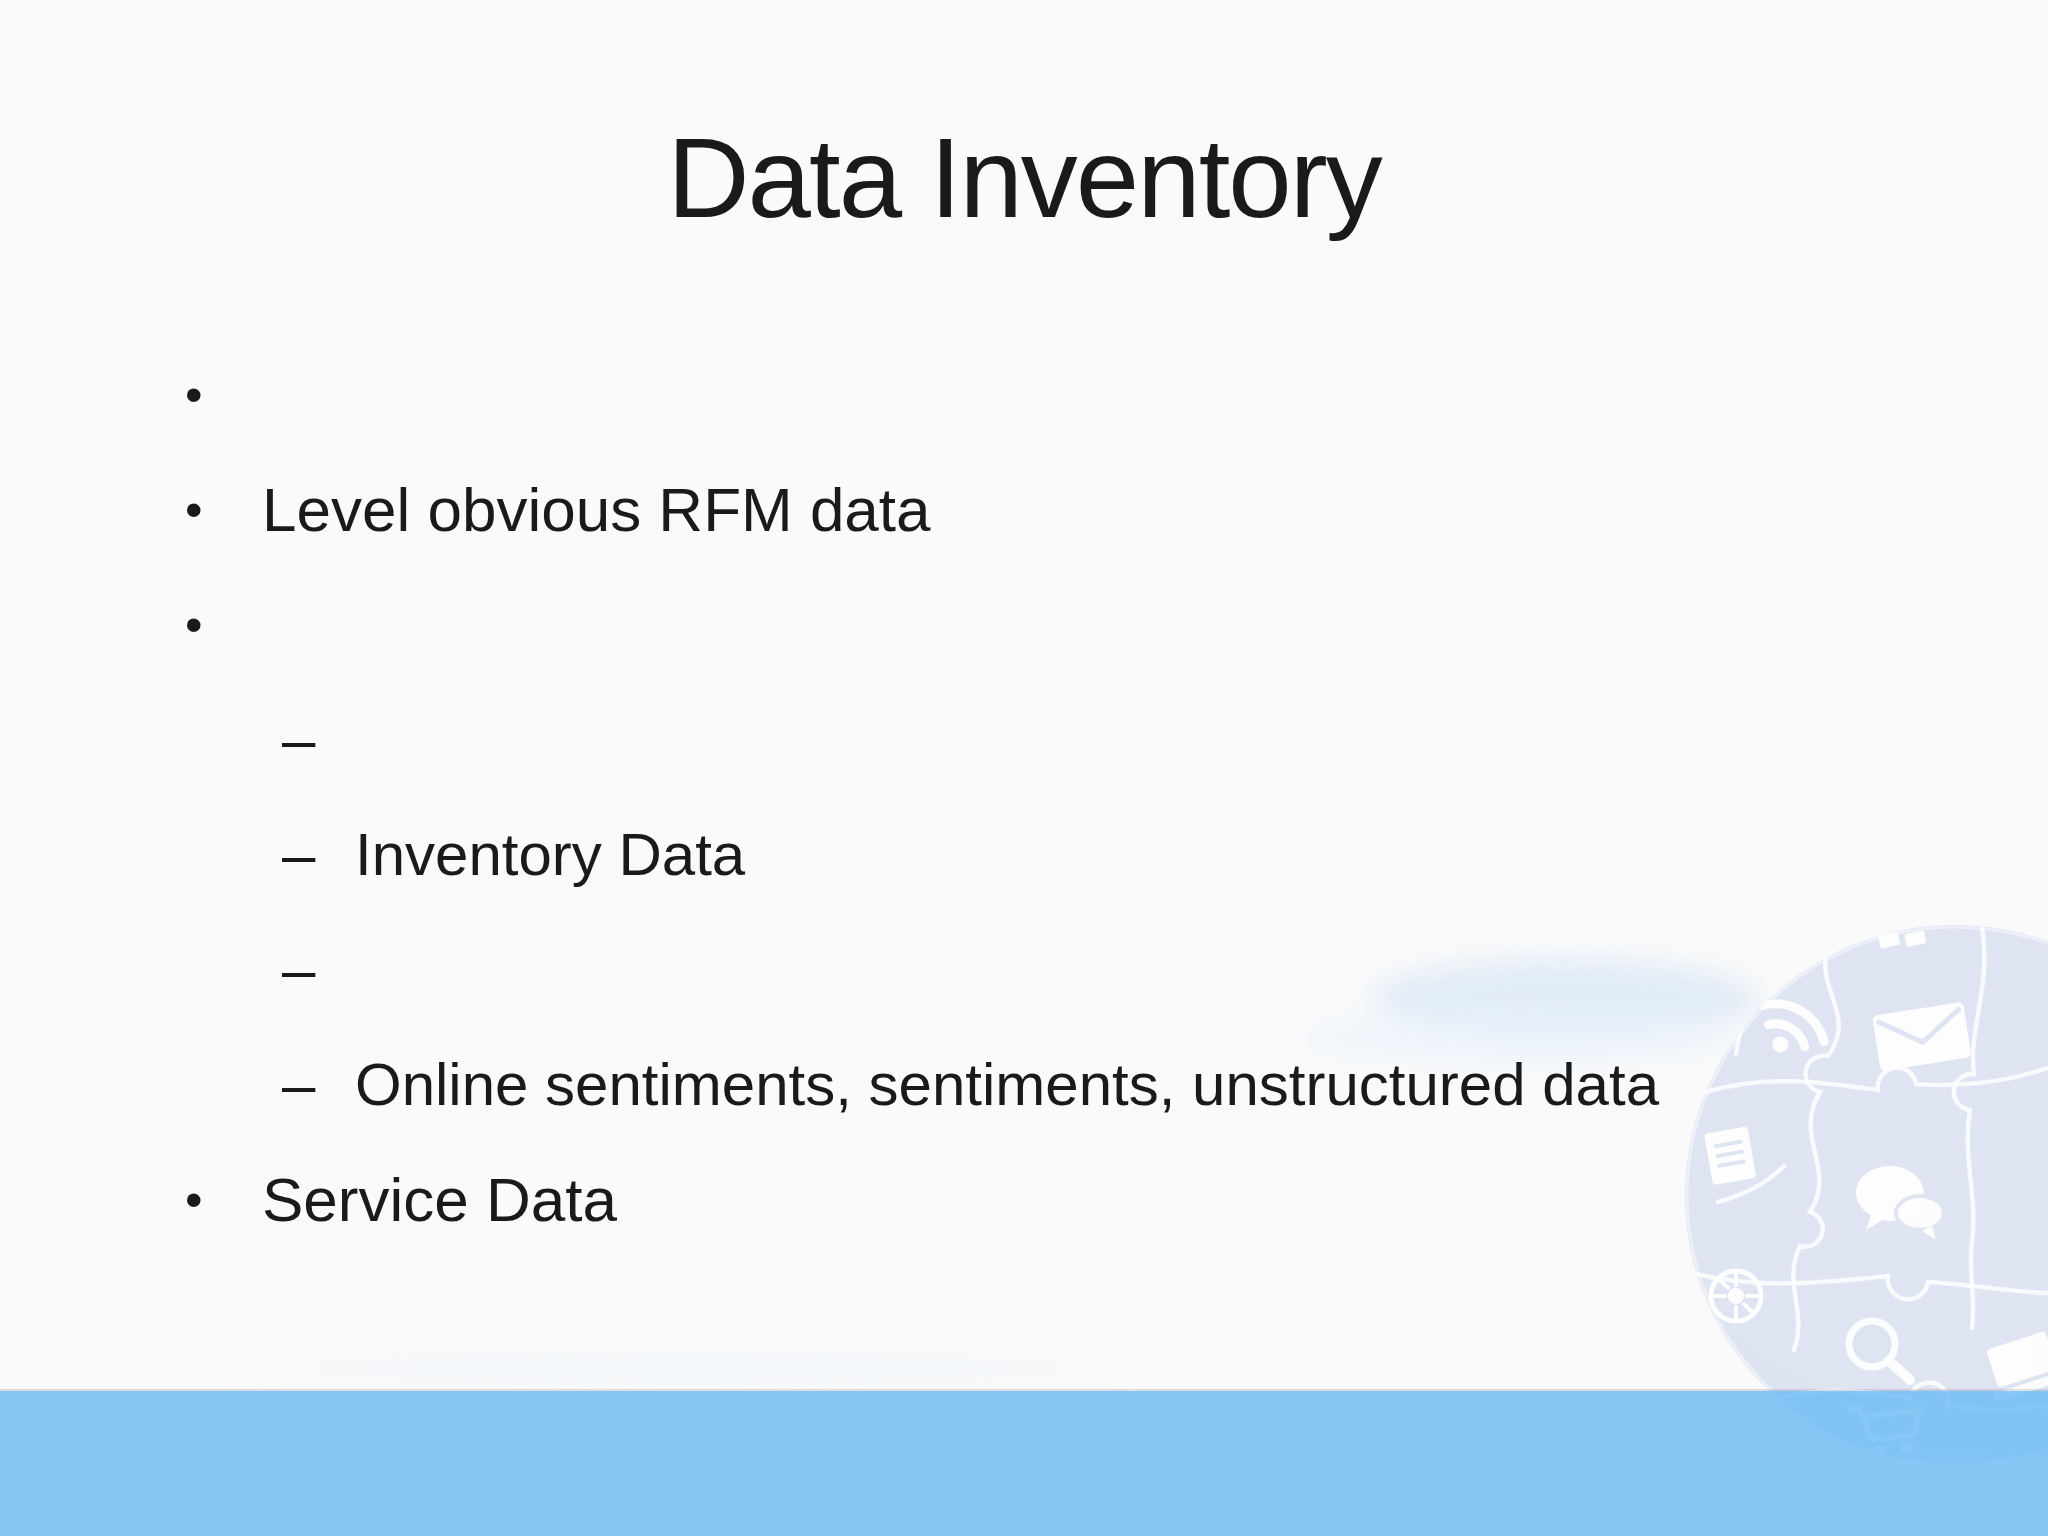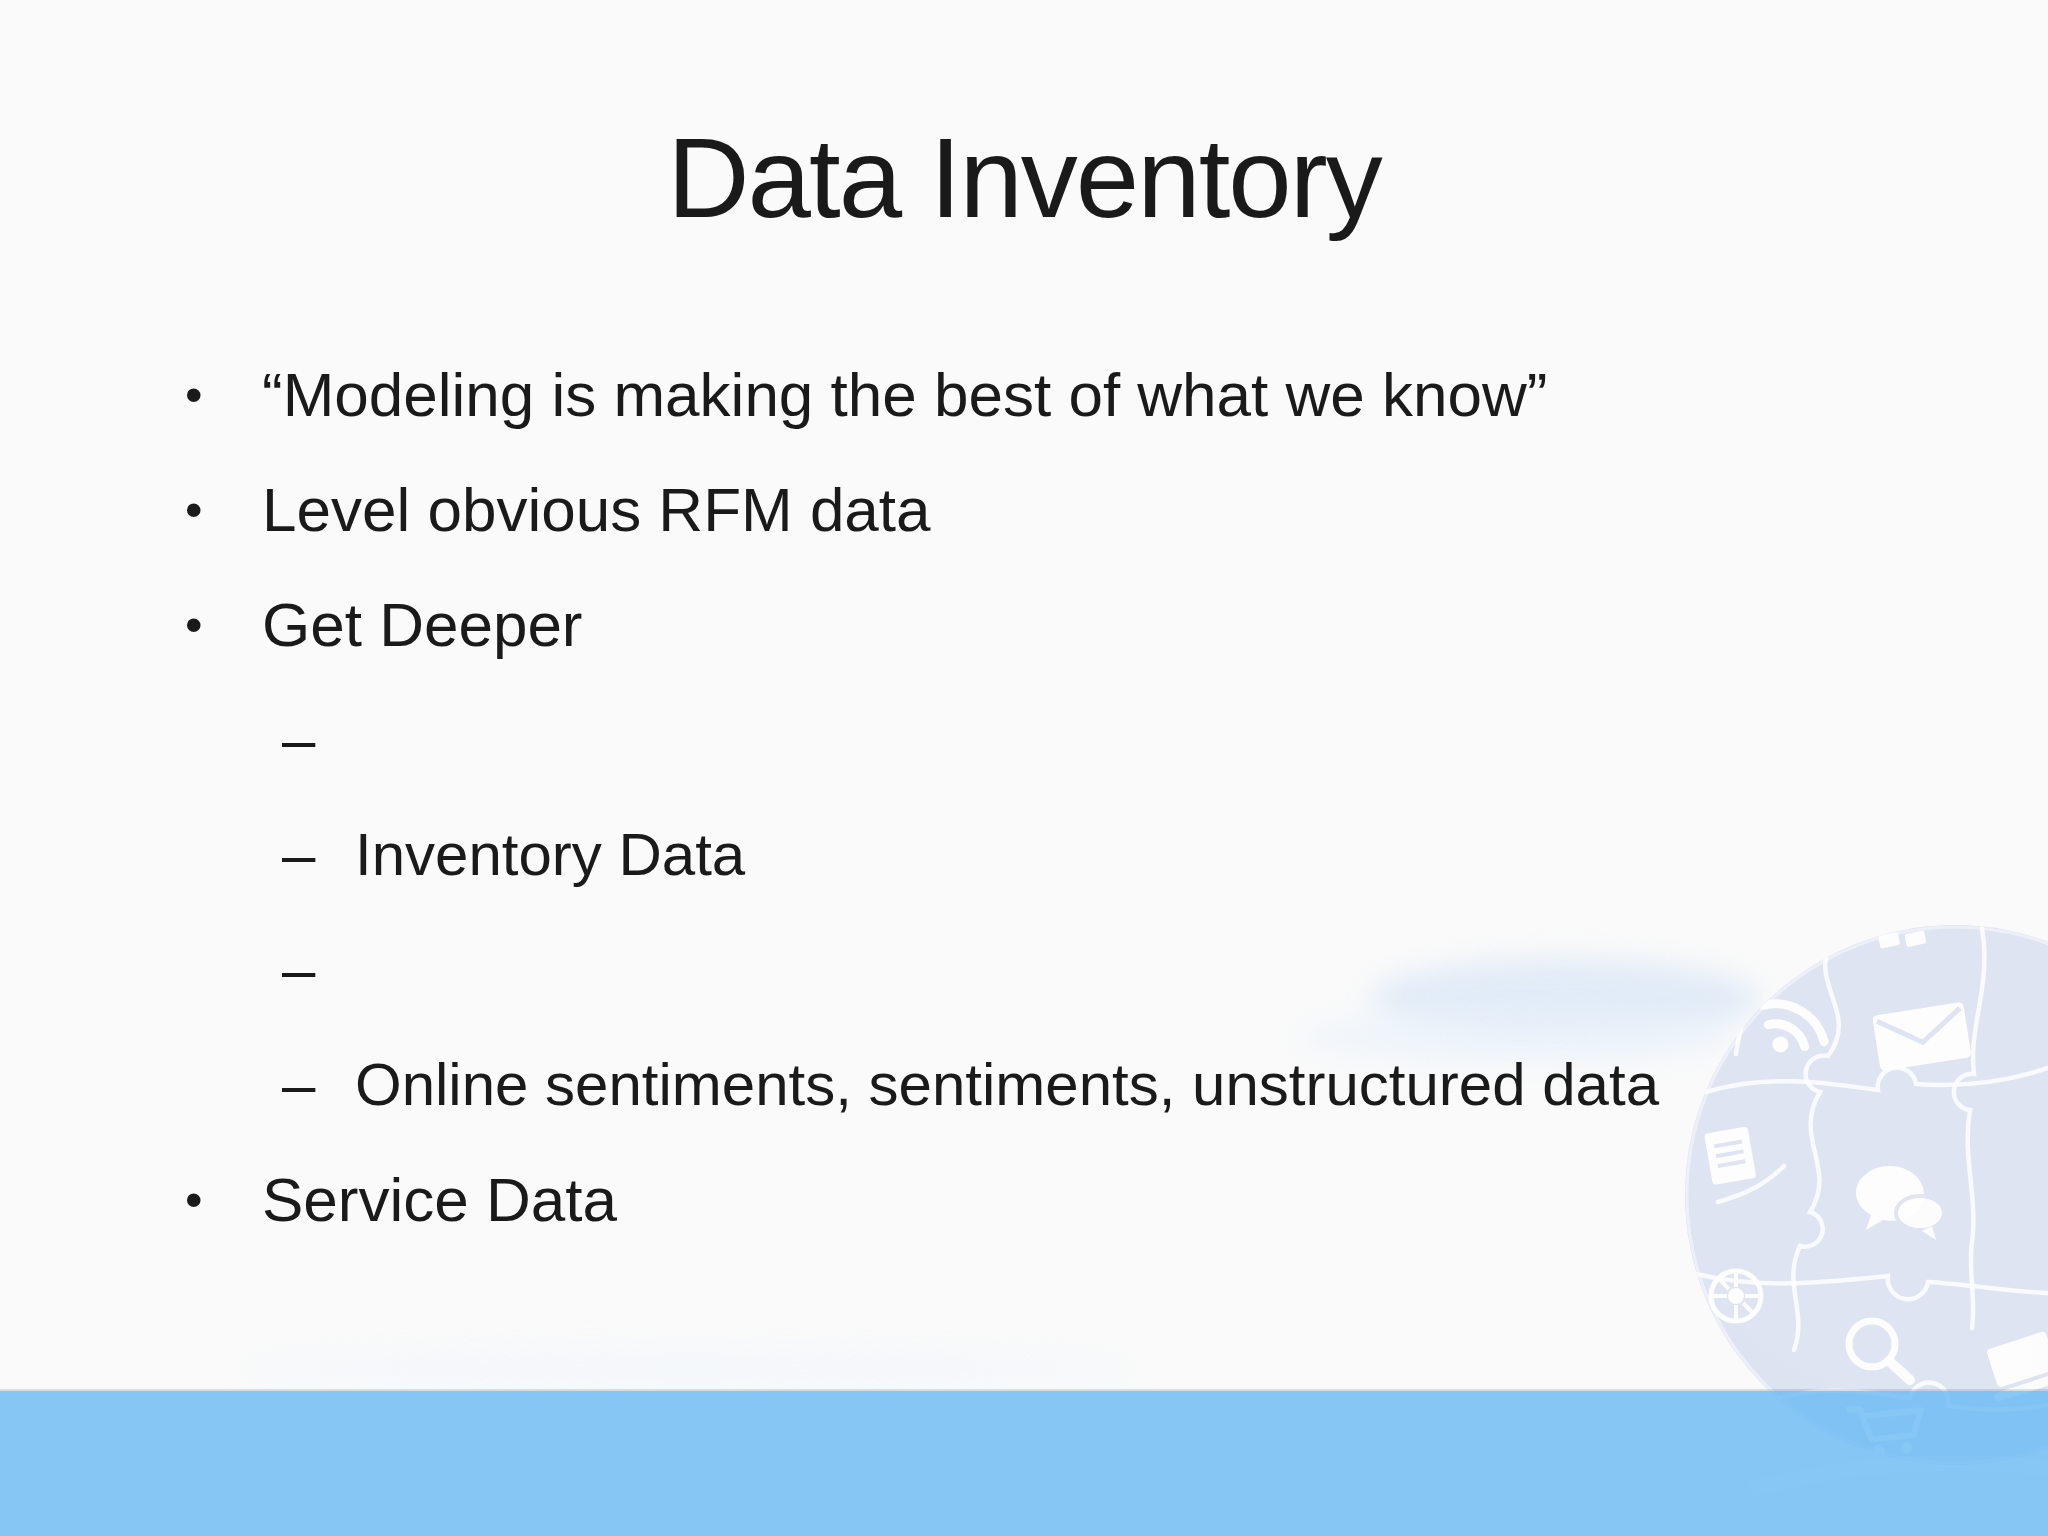--- a/index.html
+++ b/index.html
@@ -142,29 +142,27 @@
 
     <g>
       <path d="M 470 640 Q 675 585 880 640" fill="none" stroke="#ffffff" stroke-opacity=".28" stroke-width="16"></path>
       <path d="M 430 672 Q 675 615 920 672" fill="none" stroke="#ffffff" stroke-opacity=".15" stroke-width="14"></path>
     </g>
   </svg>
 
   <ul class="bullets">
       <li class="b-l1">
         <span class="marker">•</span>
-        <span class="text">“Modeling is making the best of what we know”</span>
       </li>
       <li class="b-l1">
         <span class="marker">•</span>
         <span class="text">Level obvious RFM data</span>
       </li>
       <li class="b-l1">
         <span class="marker">•</span>
-        <span class="text">Get Deeper</span>
       </li>
       <li class="b-l2">
         <span class="marker">–</span>
       </li>
       <li class="b-l2">
         <span class="marker">–</span>
         <span class="text">Inventory Data</span>
       </li>
       <li class="b-l2">
         <span class="marker">–</span>

